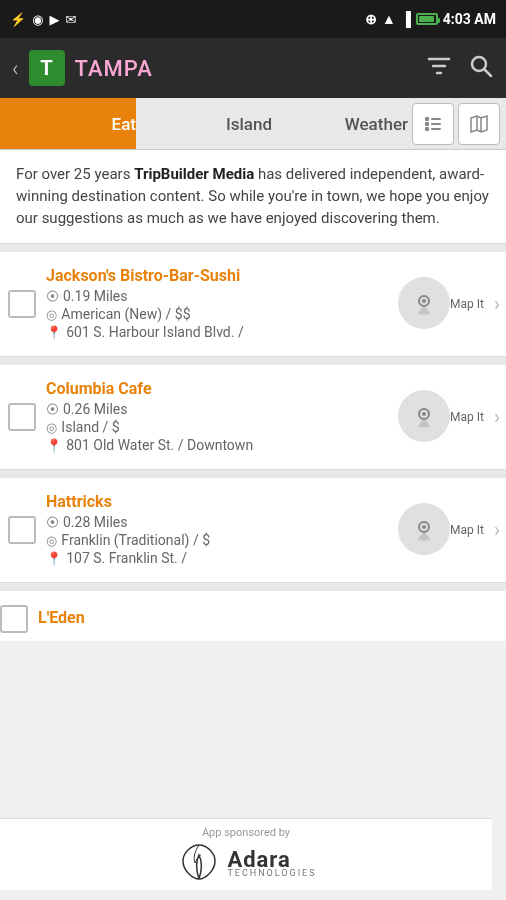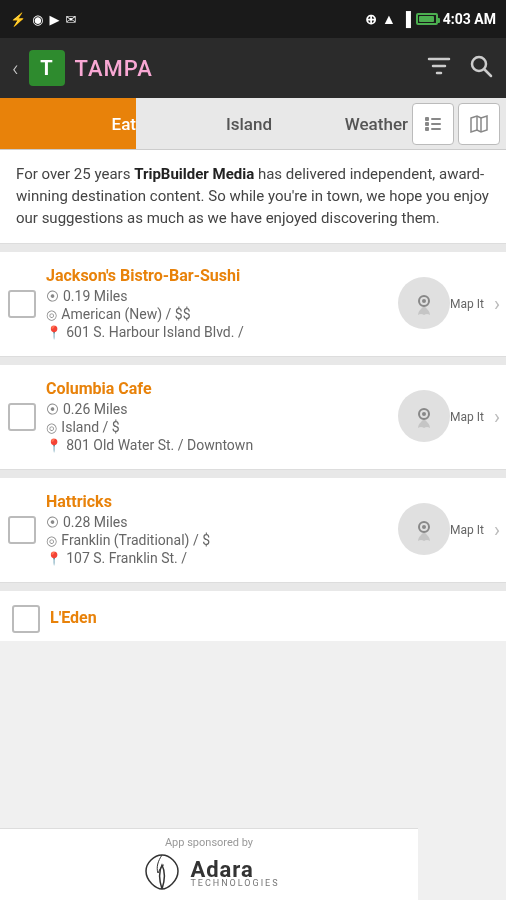--- a/index.html
+++ b/index.html
@@ -129,30 +129,30 @@
     }
     .map-label { font-size: 12px; color: #666; }
     .item-arrow {
       font-size: 20px; color: #bbb; margin-right: 6px; margin-left: 4px;
     }
     .divider { height: 8px; background: #e8e8e8; }
 
     
     .item-partial {
       background: white;
-      padding: 14px 0 8px 12px;
+      padding: 14px 0 8px 0;
       display: flex;
       align-items: center;
     }
 
     
     .footer {
       position: absolute;
-      bottom: 0;
-      width: 418px;
+      bottom: 10px;
+      width: 492px;
       height: 72px;
       background: white;
       border-top: 1px solid #ddd;
       display: flex;
       flex-direction: column;
       align-items: center;
       justify-content: center;
     }
     .sponsor-label { font-size: 11px; color: #999; margin-bottom: 2px; }
     .adara-logo {

